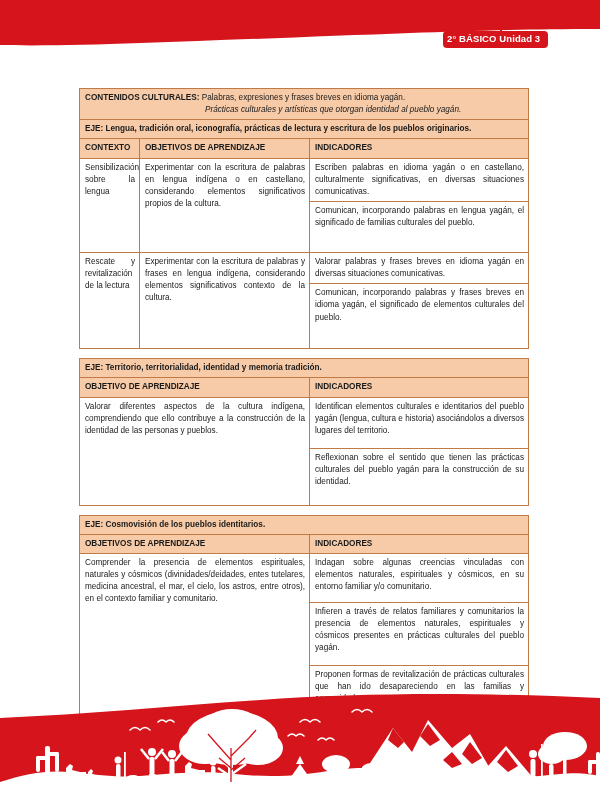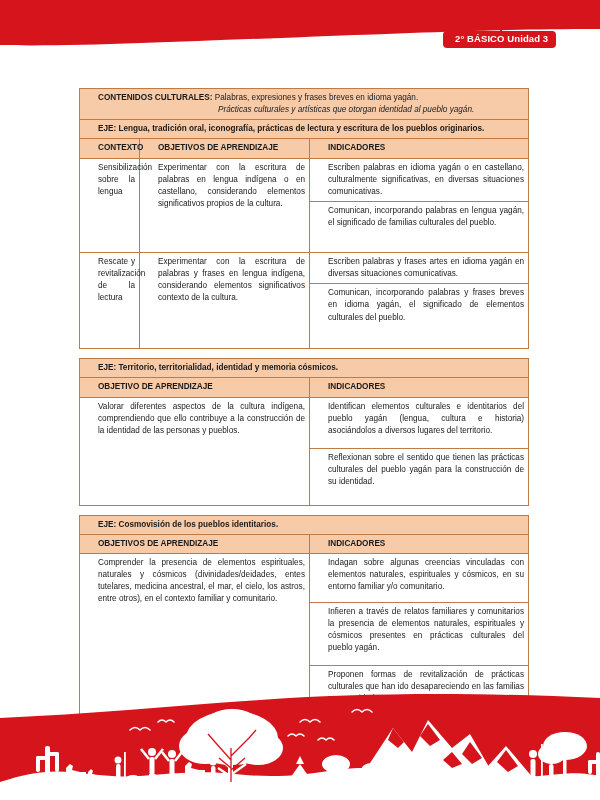--- a/index.html
+++ b/index.html
@@ -29,21 +29,21 @@
 
   .unit-badge {
     position: absolute;
     top: 31px;
     left: 443px;
     background: #D5141B;
     color: #ffffff;
     font-size: 9.5px;
     font-weight: bold;
     letter-spacing: 0.1px;
-    padding: 3px 8px 4px 12px;
+    padding: 3px 8px 4px 4px;
     border-radius: 4px;
     white-space: nowrap;
     line-height: 1;
   }
   .badge-stem {
     position: absolute;
     top: 22px;
     left: 500px;
     width: 2px;
     height: 12px;
@@ -56,21 +56,21 @@
     left: 79px;
     top: 88px;
     width: 449px;
     border-collapse: collapse;
     table-layout: fixed;
     font-size: 8.2px;
     line-height: 1.48;
   }
   .doc-table td {
     border: 1px solid #C07A45;
-    padding: 3px 4px 3px 18px;
+    padding: 3px 4px 3px 5px;
     vertical-align: top;
     background: #ffffff;
     text-align: justify;
     text-justify: inter-word;
     hyphens: none;
   }
   .band {
     background: #F7CBA8 !important;
     font-weight: bold;
     text-align: left !important;
@@ -144,32 +144,32 @@
       <td rowspan="2">Experimentar con la escritura de palabras en lengua indígena o en castellano, considerando elementos significativos propios de la cultura.</td>
       <td>Escriben palabras en idioma yagán o en castellano, culturalmente significativas, en diversas situaciones comunicativas.</td>
     </tr>
     <tr>
       <td style="height:44px">Comunican, incorporando palabras en lengua yagán, el significado de familias culturales del pueblo.</td>
     </tr>
 
     <tr>
       <td rowspan="2" class="nojust" style="height:38px">Rescate y revitalización de la lectura</td>
       <td rowspan="2">Experimentar con la escritura de palabras y frases en lengua indígena, considerando elementos significativos contexto de la cultura.</td>
-      <td>Escriben palabras y frases artes en idioma yagán en diversas situaciones comunicativas.</td>
+      <td>Valorar palabras y frases breves en idioma yagán en diversas situaciones comunicativas.</td>
     </tr>
     <tr>
       <td style="height:58px">Comunican, incorporando palabras y frases breves en idioma yagán, el significado de elementos culturales del pueblo.</td>
     </tr>
 
     <tr>
       <td colspan="3" style="border-left:none;border-right:none;border-top:none;border-bottom:none;height:9px;padding:0"></td>
     </tr>
 
     <tr>
-      <td colspan="3" class="band nojust">EJE: Territorio, territorialidad, identidad y memoria cósmicos.</td>
+      <td colspan="3" class="band nojust">EJE: Territorio, territorialidad, identidad y memoria tradición.</td>
     </tr>
     <tr>
       <td colspan="2" class="colhead">OBJETIVO DE APRENDIZAJE</td>
       <td class="colhead">INDICADORES</td>
     </tr>
     <tr>
       <td colspan="2" rowspan="2">Valorar diferentes aspectos de la cultura indígena, comprendiendo que ello contribuye a la construcción de la identidad de las personas y pueblos.</td>
       <td style="height:44px">Identifican elementos culturales e identitarios del pueblo yagán (lengua, cultura e historia) asociándolos a diversos lugares del territorio.</td>
     </tr>
     <tr>

